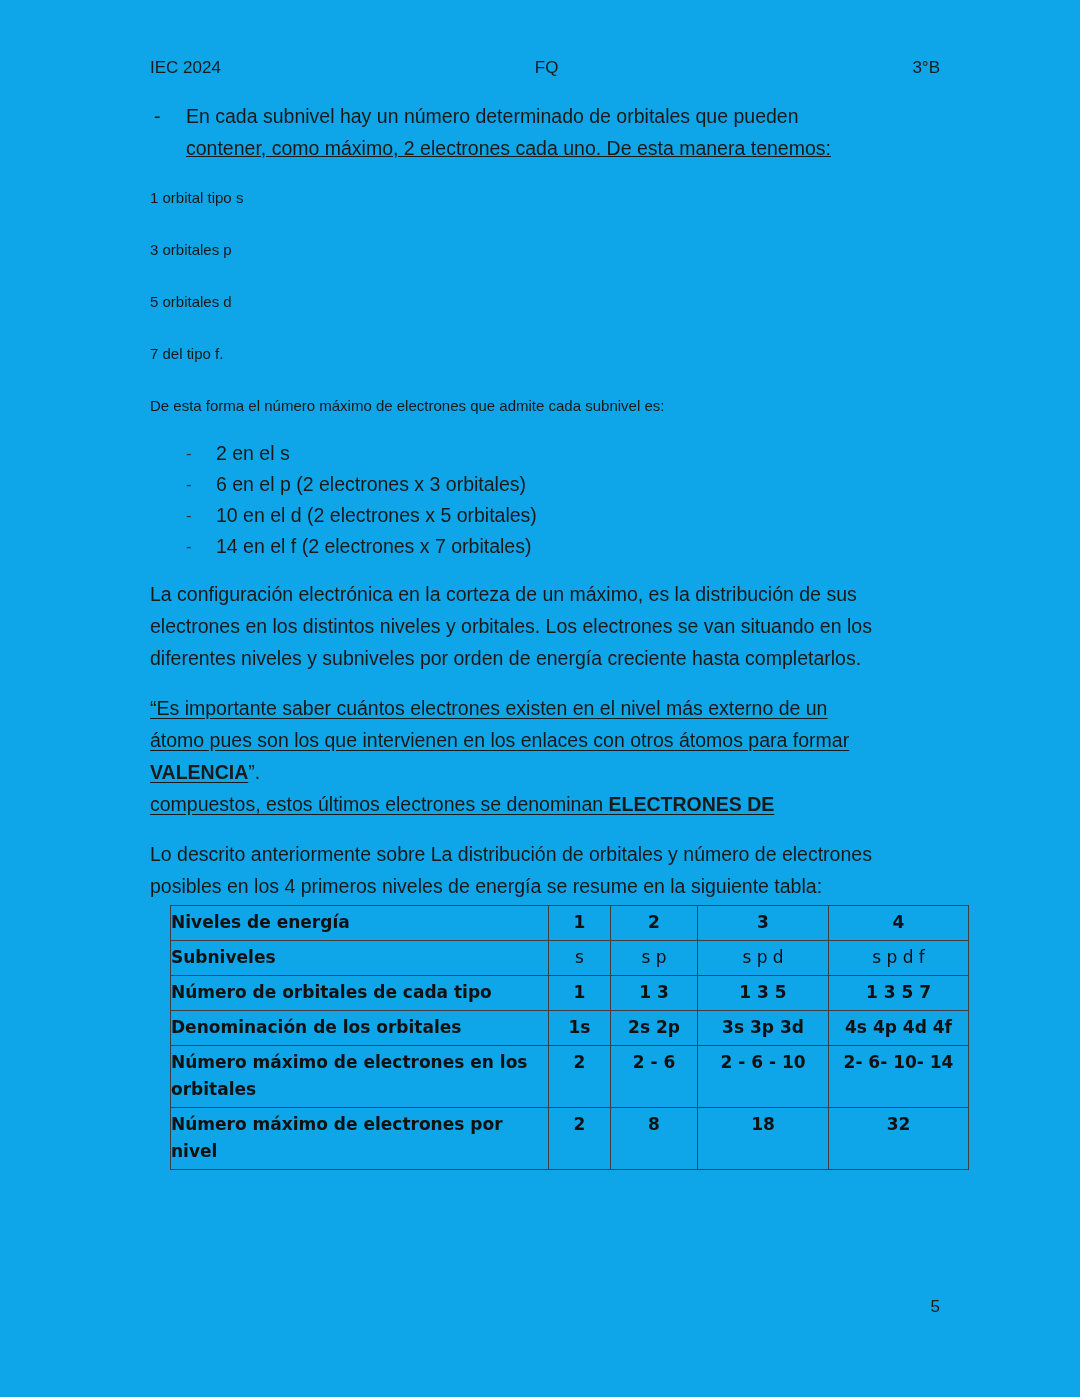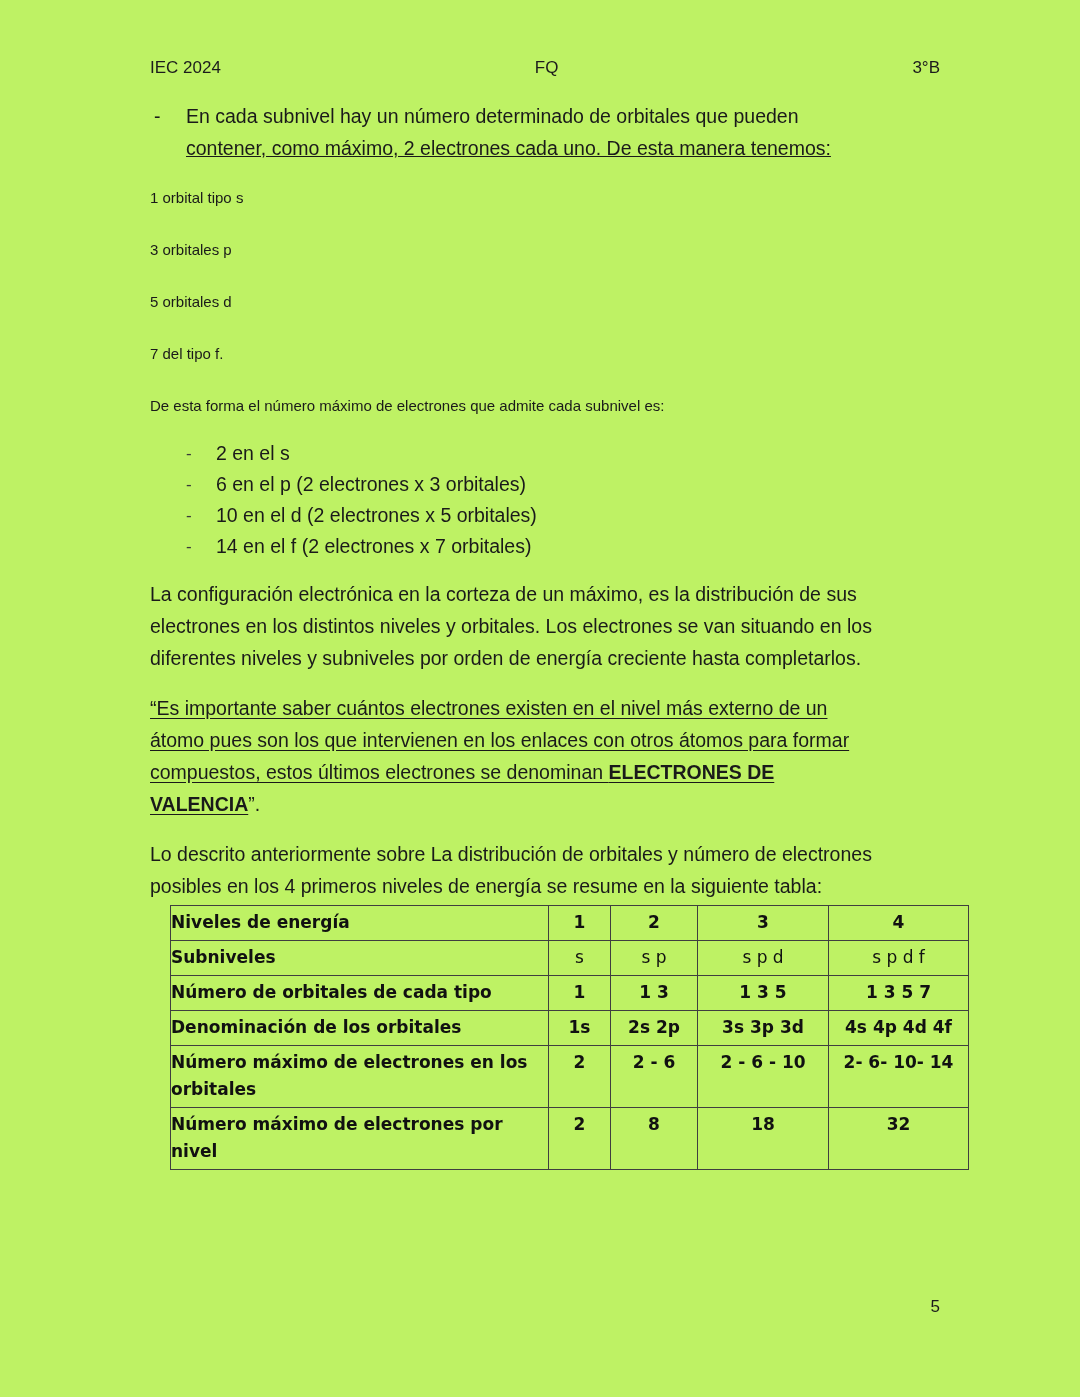--- a/index.html
+++ b/index.html
@@ -13,21 +13,21 @@
     height: 1397px;
     position: relative;
     font-family: "Liberation Sans", sans-serif;
     color: #1a1a1a;
     overflow: hidden;
   }
 
   .page {
     position: absolute;
     inset: 0;
-    background: #bef264;
+    background: #0ea5e9;
   }
 
   
   .doc-header {
     position: absolute;
     left: 150px;
     right: 140px;
     top: 58px;
     height: 26px;
     display: flex;
@@ -218,22 +218,22 @@
 
     <p class="para">
       <span class="line">La configuración electrónica en la corteza de un máximo, es la distribución de sus</span>
       <span class="line">electrones en los distintos niveles y orbitales. Los electrones se van situando en los</span>
       <span class="line lastline">diferentes niveles y subniveles por orden de energía creciente hasta completarlos.</span>
     </p>
 
     <p class="para quoted-para">
       <span class="line">“Es importante saber cuántos electrones existen en el nivel más externo de un</span>
       <span class="line">átomo pues son los que intervienen en los enlaces con otros átomos para formar</span>
+      <span class="line lastline"><span class="bold u">VALENCIA</span><span>”.</span></span>
       <span class="line"><span>compuestos, estos últimos electrones se denominan </span><span class="bold">ELECTRONES DE</span></span>
-      <span class="line lastline"><span class="bold u">VALENCIA</span><span>”.</span></span>
     </p>
 
     <p class="para">
       <span class="line">Lo descrito anteriormente sobre La distribución de orbitales y número de electrones</span>
       <span class="line lastline">posibles en los 4 primeros niveles de energía se resume en la siguiente tabla:</span>
     </p>
 
   </div>
 
   <div class="orb-table-wrap">

